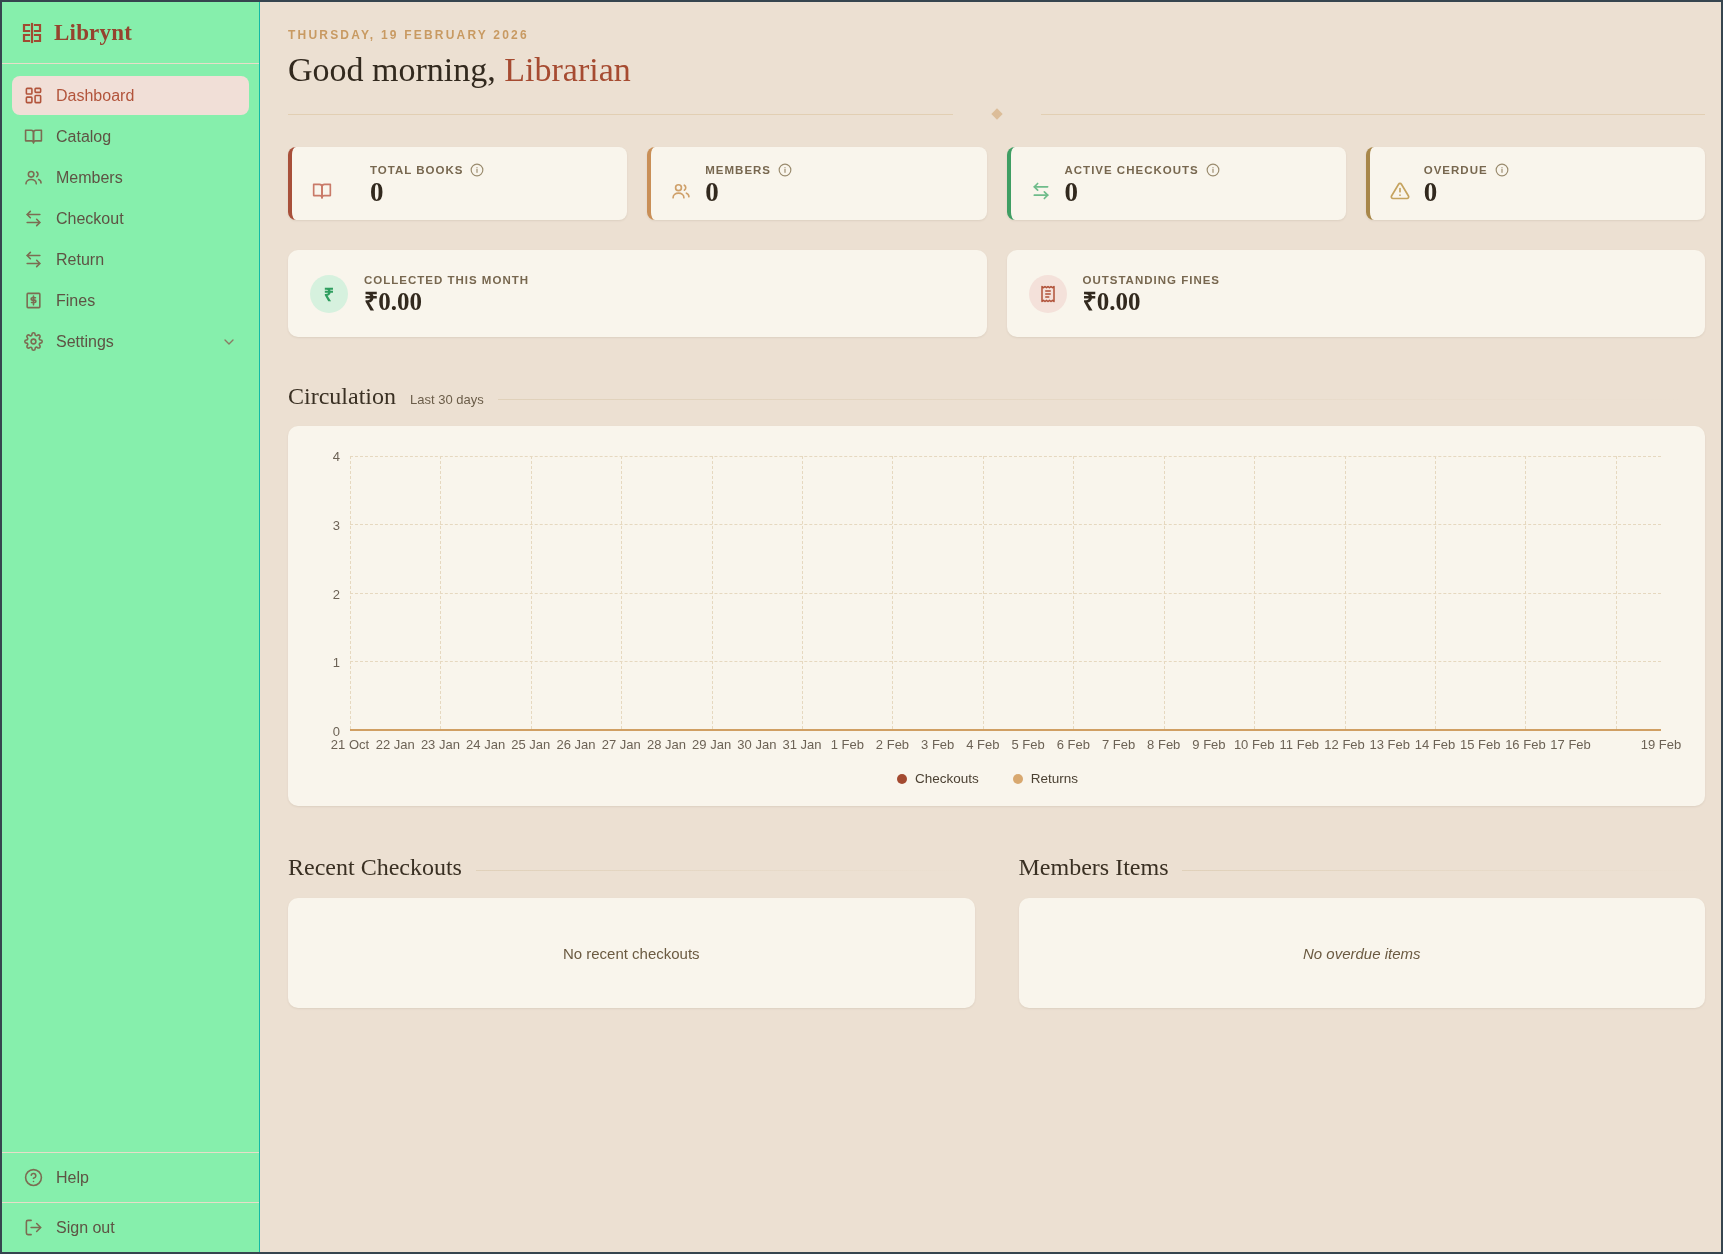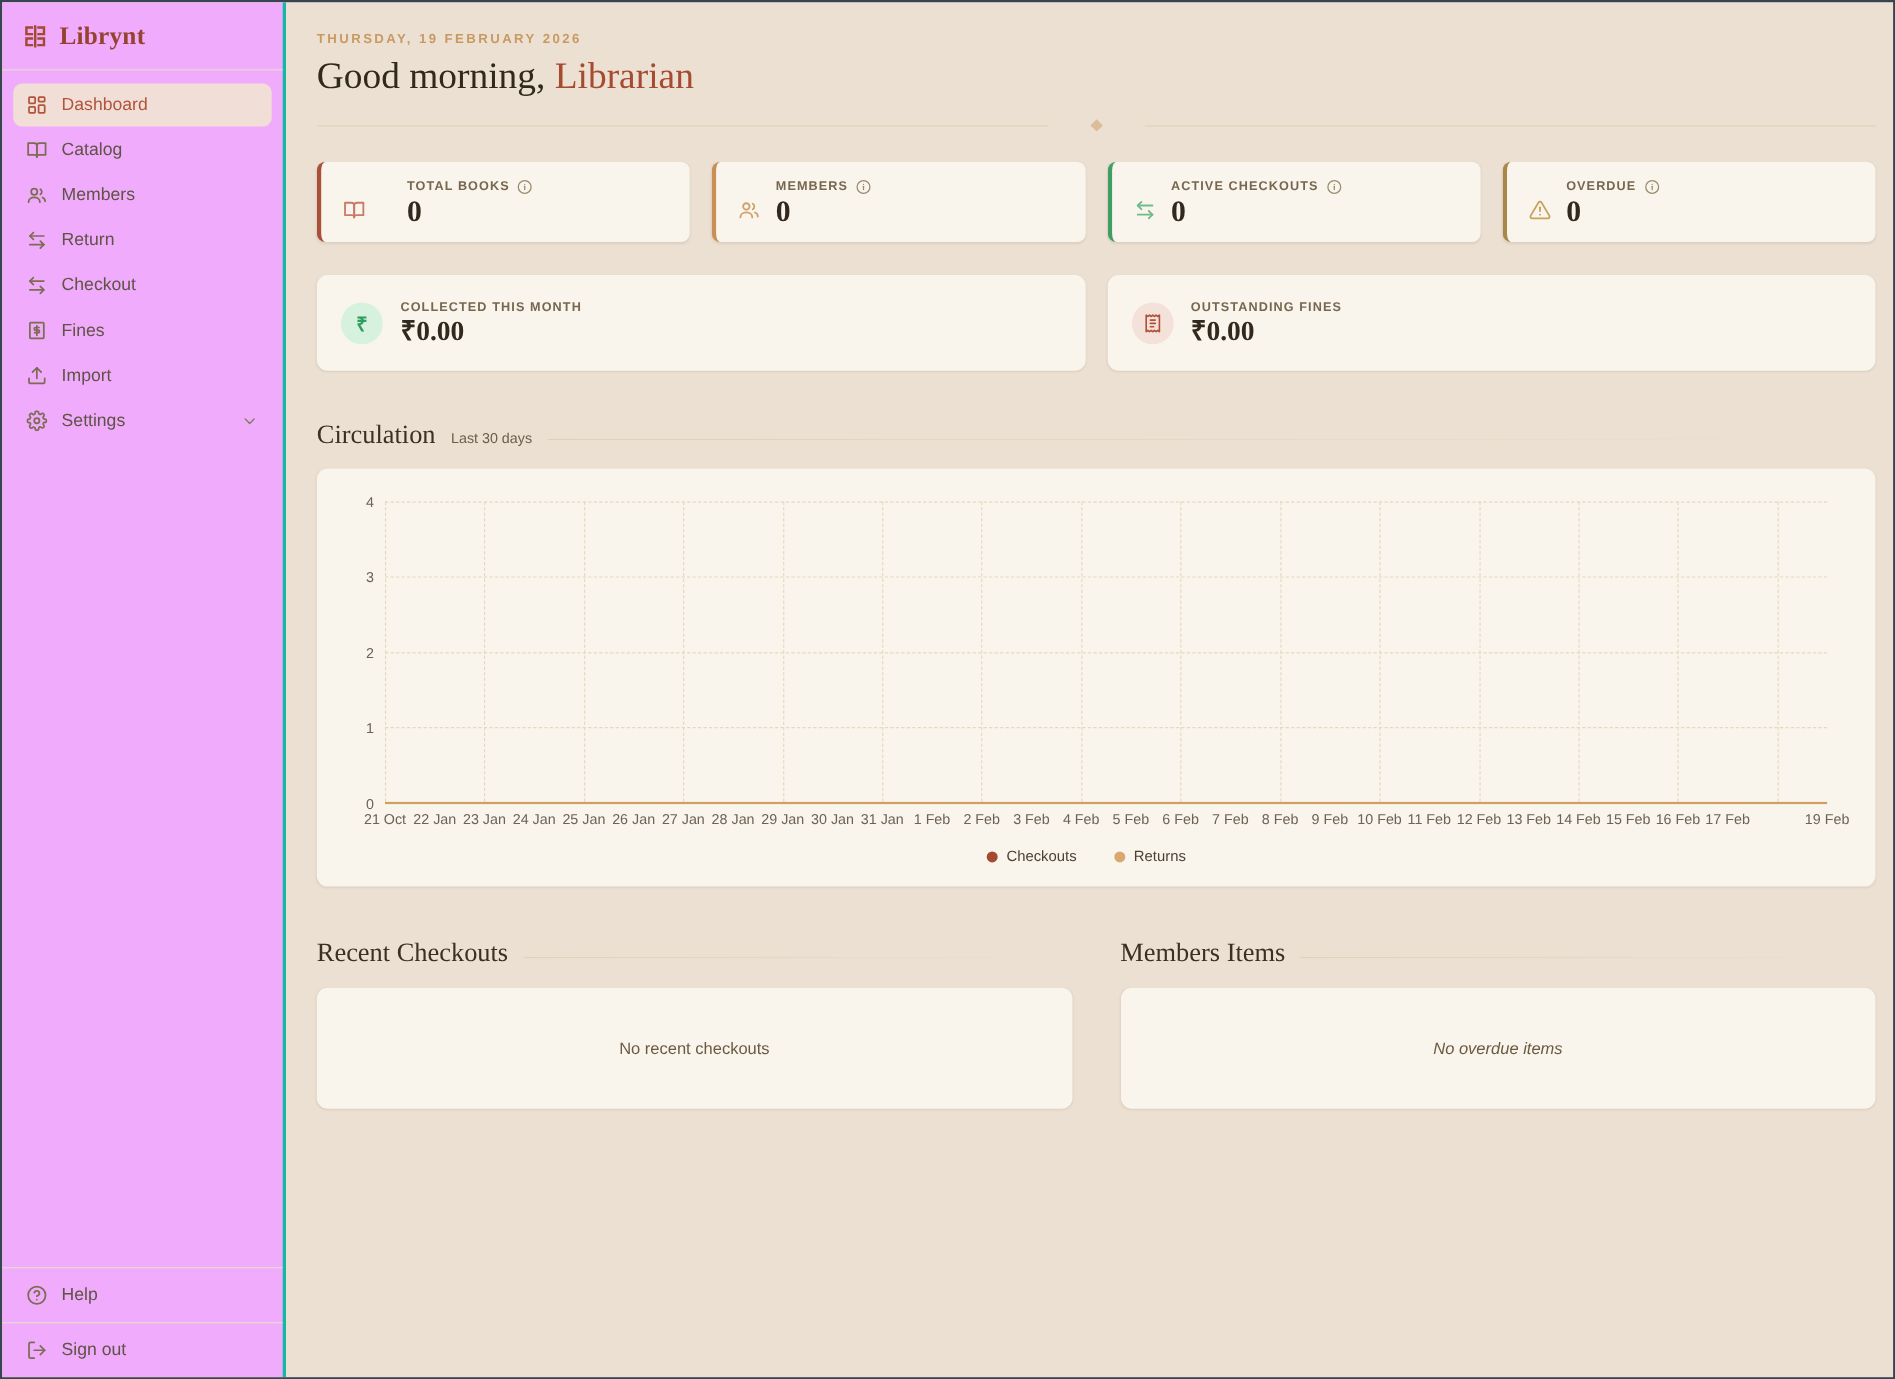--- a/index.html
+++ b/index.html
@@ -10,22 +10,22 @@
     border:2px solid #36454f;
     display:flex;
     overflow:hidden;
     color:#32291e;
   }
   svg { display:block; }
 
   
   .sidebar {
     width:258px; min-width:258px; height:100%;
-    background:#f0abfc;
-    border-right:3px solid #14b8a6;
+    background:#86efac;
+    border-right:1px solid #14b8a6;
     display:flex; flex-direction:column;
   }
   .logo-row {
     display:flex; align-items:center; gap:10px;
     padding:18px 16px 17px 18px;
     border-bottom:1px solid #e8ddc9;
   }
   .logo-mark { color:#a14a31; }
   .logo-text {
     font-family:"Liberation Serif", serif;
@@ -211,52 +211,42 @@
     </div>
     <div class="nav-item">
       <span class="nav-ico">
         <svg width="19" height="19" viewBox="0 0 24 24" fill="none" stroke="currentColor" stroke-width="2" stroke-linecap="round" stroke-linejoin="round">
             <path d="M8 3 4 7l4 4"></path>
             <path d="M4 7h16"></path>
             <path d="m16 21 4-4-4-4"></path>
             <path d="M20 17H4"></path>
           </svg>
       </span>
-      <span>Return</span>
+      <span>Checkout</span>
     </div>
     <div class="nav-item">
       <span class="nav-ico">
         <svg width="19" height="19" viewBox="0 0 24 24" fill="none" stroke="currentColor" stroke-width="2" stroke-linecap="round" stroke-linejoin="round">
             <path d="M8 3 4 7l4 4"></path>
             <path d="M4 7h16"></path>
             <path d="m16 21 4-4-4-4"></path>
             <path d="M20 17H4"></path>
           </svg>
       </span>
-      <span>Checkout</span>
+      <span>Return</span>
     </div>
     <div class="nav-item">
       <span class="nav-ico">
         <svg width="19" height="19" viewBox="0 0 24 24" fill="none" stroke="currentColor" stroke-width="2" stroke-linecap="round" stroke-linejoin="round">
             <rect x="4" y="3" width="16" height="18" rx="1"></rect>
             <path d="M14.5 8.5h-4a1.5 1.5 0 0 0 0 3h3a1.5 1.5 0 0 1 0 3h-4"></path>
             <path d="M12 6.5v11"></path>
           </svg>
       </span>
       <span>Fines</span>
-    </div>
-    <div class="nav-item">
-      <span class="nav-ico">
-        <svg width="19" height="19" viewBox="0 0 24 24" fill="none" stroke="currentColor" stroke-width="2" stroke-linecap="round" stroke-linejoin="round">
-            <path d="M21 15v4a2 2 0 0 1-2 2H5a2 2 0 0 1-2-2v-4"></path>
-            <polyline points="7 8 12 3 17 8"></polyline>
-            <line x1="12" y1="3" x2="12" y2="15"></line>
-          </svg>
-      </span>
-      <span>Import</span>
     </div>
     <div class="nav-item">
       <span class="nav-ico">
         <svg width="19" height="19" viewBox="0 0 24 24" fill="none" stroke="currentColor" stroke-width="2" stroke-linecap="round" stroke-linejoin="round">
             <circle cx="12" cy="12" r="3"></circle>
             <path d="M19.4 15a1.65 1.65 0 0 0 .33 1.82l.06.06a2 2 0 1 1-2.83 2.83l-.06-.06a1.65 1.65 0 0 0-1.82-.33 1.65 1.65 0 0 0-1 1.51V21a2 2 0 1 1-4 0v-.09A1.65 1.65 0 0 0 9 19.4a1.65 1.65 0 0 0-1.82.33l-.06.06a2 2 0 1 1-2.83-2.83l.06-.06a1.65 1.65 0 0 0 .33-1.82 1.65 1.65 0 0 0-1.51-1H3a2 2 0 1 1 0-4h.09A1.65 1.65 0 0 0 4.6 9a1.65 1.65 0 0 0-.33-1.82l-.06-.06a2 2 0 1 1 2.83-2.83l.06.06a1.65 1.65 0 0 0 1.82.33H9a1.65 1.65 0 0 0 1-1.51V3a2 2 0 1 1 4 0v.09a1.65 1.65 0 0 0 1 1.51 1.65 1.65 0 0 0 1.82-.33l.06-.06a2 2 0 1 1 2.83 2.83l-.06.06a1.65 1.65 0 0 0-.33 1.82V9a1.65 1.65 0 0 0 1.51 1H21a2 2 0 1 1 0 4h-.09a1.65 1.65 0 0 0-1.51 1z"></path>
           </svg>
       </span>
       <span>Settings</span>
       <span class="chev">

